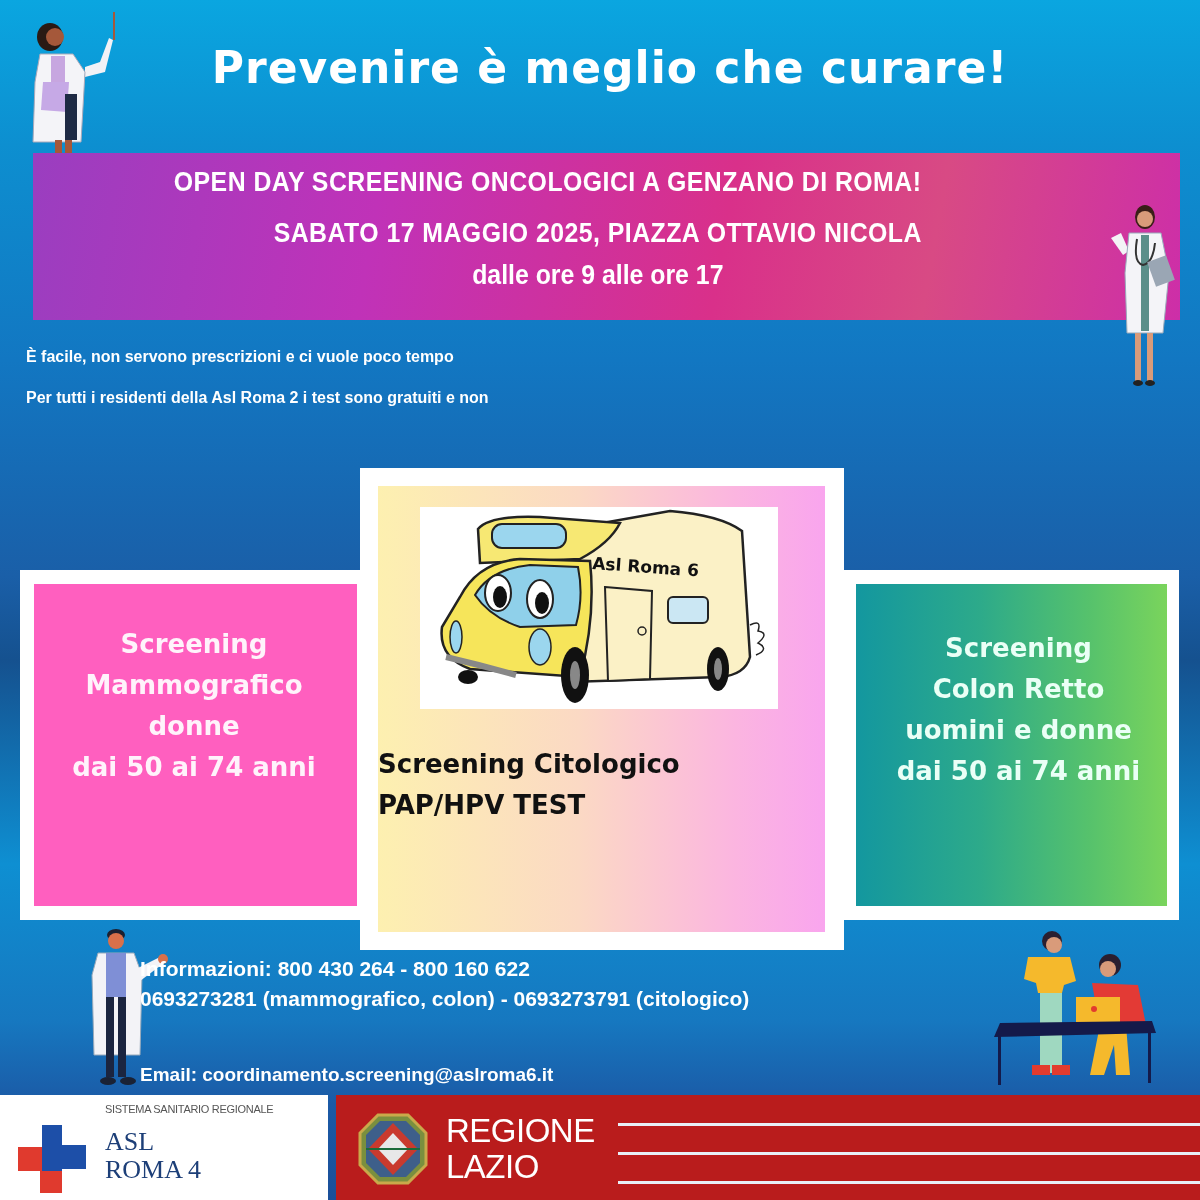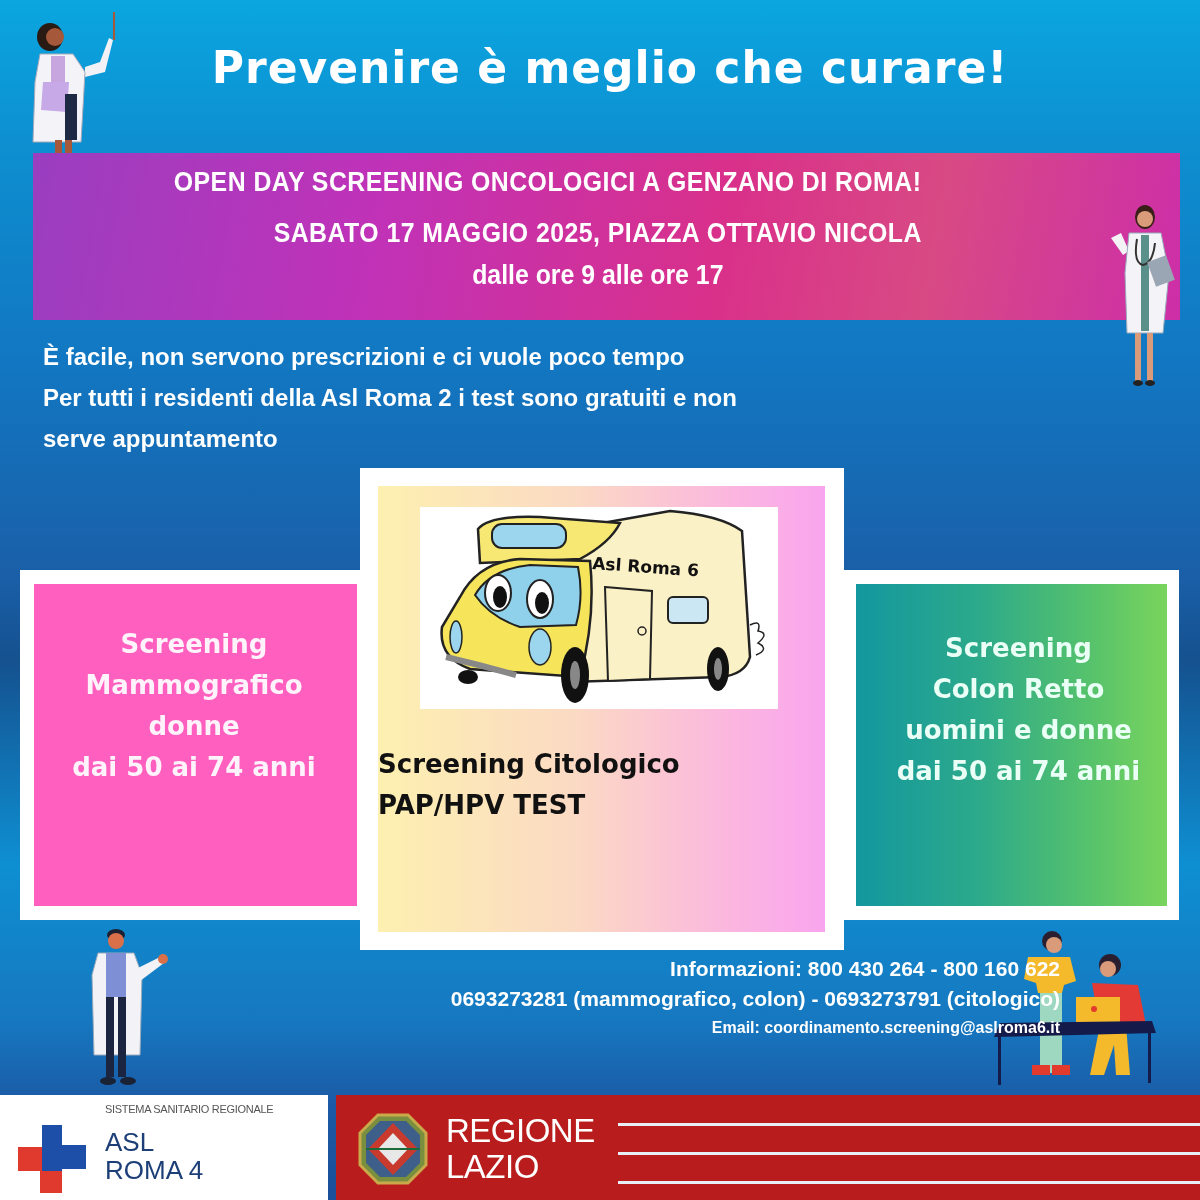--- a/index.html
+++ b/index.html
@@ -34,21 +34,21 @@
     transform: scaleX(0.92); transform-origin: left center;
   }
   .banner .b3 {
     position: absolute; left: 160px; top: 107px; width: 880px; text-align: center;
     font-family: "Liberation Sans", sans-serif; font-weight: bold; font-size: 27px;
     transform: scaleX(0.92); transform-origin: left center;
   }
 
   .intro {
     left: 26px; top: 336px; width: 1120px;
-    font-family: "Liberation Sans", sans-serif; font-weight: bold; font-size: 24px; line-height: 41px; margin-left: 17px;
+    font-family: "Liberation Sans", sans-serif; font-weight: bold; font-size: 16px; line-height: 41px;
   }
 
   .card-left-frame {
     left: 20px; top: 570px; width: 345px; height: 350px; background: #fff;
   }
   .card-left {
     left: 34px; top: 584px; width: 323px; height: 322px; background: #ff5fbf;
   }
   .card-left-text {
     position: absolute; left: -10px; top: 40px; width: 340px; text-align: center;
@@ -76,41 +76,41 @@
   .card-right {
     left: 856px; top: 584px; width: 311px; height: 322px;
     background: linear-gradient(90deg, #13979f 0%, #2daa8a 40%, #56c26c 75%, #7ad45c 100%);
   }
   .card-right-text {
     position: absolute; left: 0; top: 44px; width: 325px; text-align: center;
     font-size: 26px; font-weight: bold; line-height: 41px; color: #eafff6;
   }
 
   .contacts {
-    left: 140px; top: 954px; width: 920px; text-align: right;
+    left: 140px; top: 954px; width: 920px; text-align: left;
     font-family: "Liberation Sans", sans-serif; font-weight: bold;
   }
   .contacts .c1 { font-size: 21px; line-height: 30px; }
   .contacts .c2 { font-size: 21px; line-height: 30px; }
   .contacts .c3 { font-size: 26px; line-height: 40px; margin-top: 4px; }
-  .contacts .c4 { font-size: 16px; line-height: 28px; }
+  .contacts .c4 { font-size: 19px; line-height: 28px; margin-top: 47px; }
 
   .footer-left {
     left: 0; top: 1095px; width: 328px; height: 105px; background: #fff;
   }
   .footer-right {
     left: 336px; top: 1095px; width: 872px; height: 105px; background: #b91c1c;
   }
   .ssr {
     position: absolute; left: 105px; top: 8px; font-size: 11px; color: #555; letter-spacing: -0.3px;
     font-family: "Liberation Sans", sans-serif;
   }
   .asl-name {
     position: absolute; left: 105px; top: 33px; font-size: 26px; color: #1d3f78; line-height: 28px;
-    font-family: Liberation Sans, sans-serif;
+    font-family: Liberation Serif, serif;
   }
   .cross { position: absolute; left: 18px; top: 30px; width: 68px; height: 68px; }
   .lazio-emblem { position: absolute; left: 22px; top: 18px; width: 70px; height: 72px; }
   .regione-name {
     position: absolute; left: 110px; top: 18px; font-size: 33px; line-height: 36px; color: #fff;
     font-family: "Liberation Sans", sans-serif; letter-spacing: -0.5px;
   }
   .rule { position: absolute; left: 282px; width: 590px; height: 3px; background: #e8eef6; }
 
   .figure { position: absolute; }
@@ -151,21 +151,20 @@
   <rect x="48" y="55" width="20" height="26" fill="#9aa6b4" transform="rotate(-20 58 68)"></rect>
   <rect x="32" y="130" width="6" height="48" fill="#d99b7a"></rect>
   <rect x="44" y="130" width="6" height="48" fill="#d99b7a"></rect>
   <ellipse cx="35" cy="180" rx="5" ry="3" fill="#222"></ellipse>
   <ellipse cx="47" cy="180" rx="5" ry="3" fill="#222"></ellipse>
 </svg>
 
 <div class="abs intro">
   <div>È facile, non servono prescrizioni e ci vuole poco tempo</div>
   <div>Per tutti i residenti della Asl Roma 2 i test sono gratuiti e non</div>
-  <div>serve appuntamento</div>
 </div>
 
 <div class="abs card-left-frame"></div>
 <div class="abs card-left">
   <div class="card-left-text">
     <div>Screening</div>
     <div>Mammografico</div>
     <div>donne</div>
     <div>dai 50 ai 74 anni</div>
   </div>

